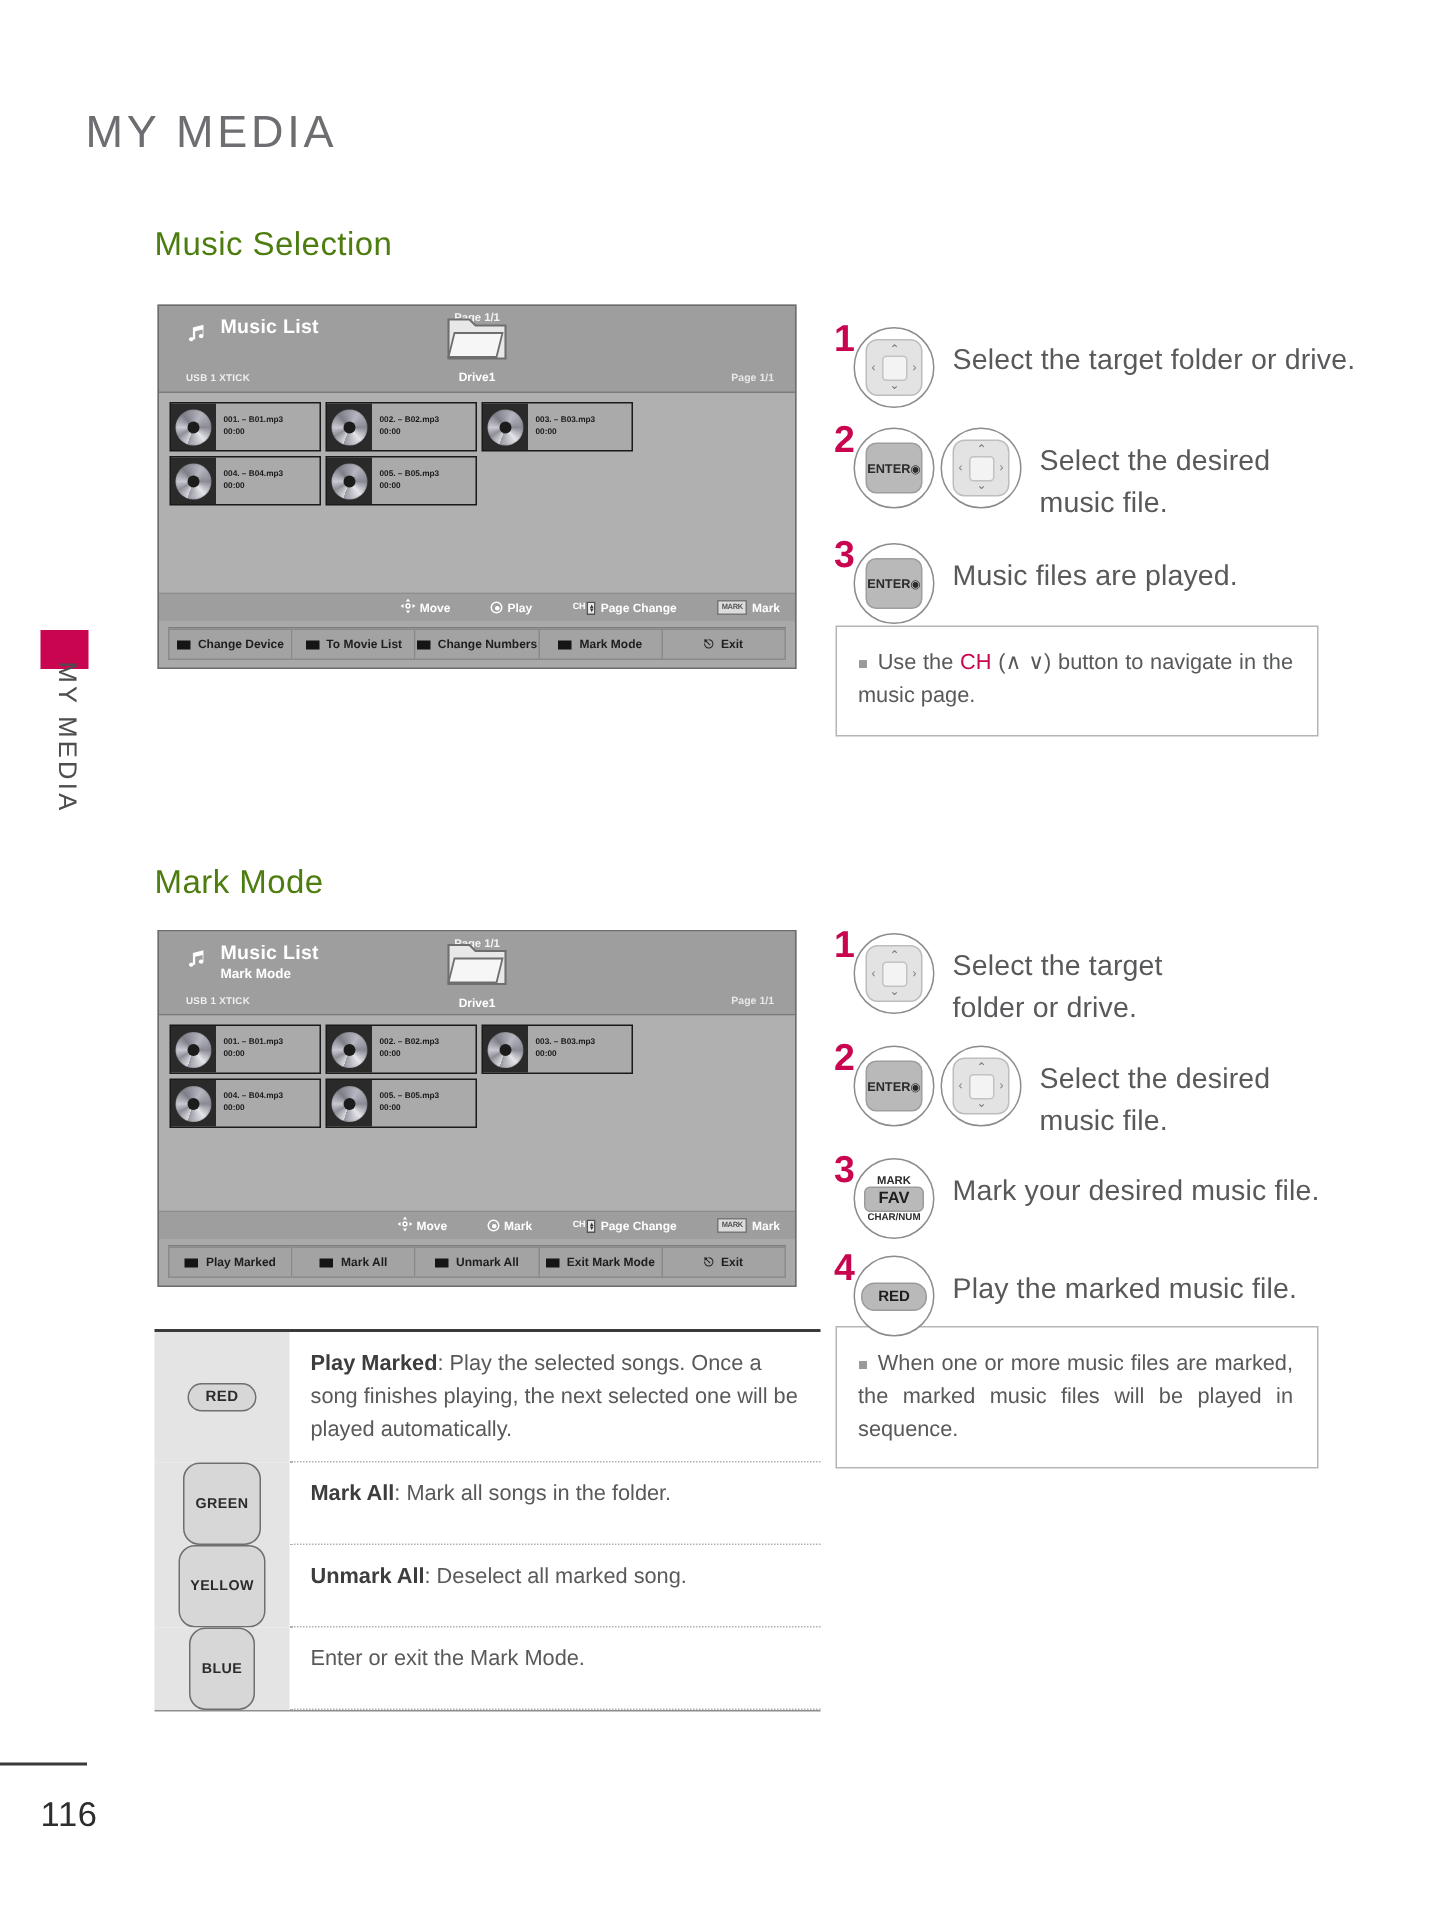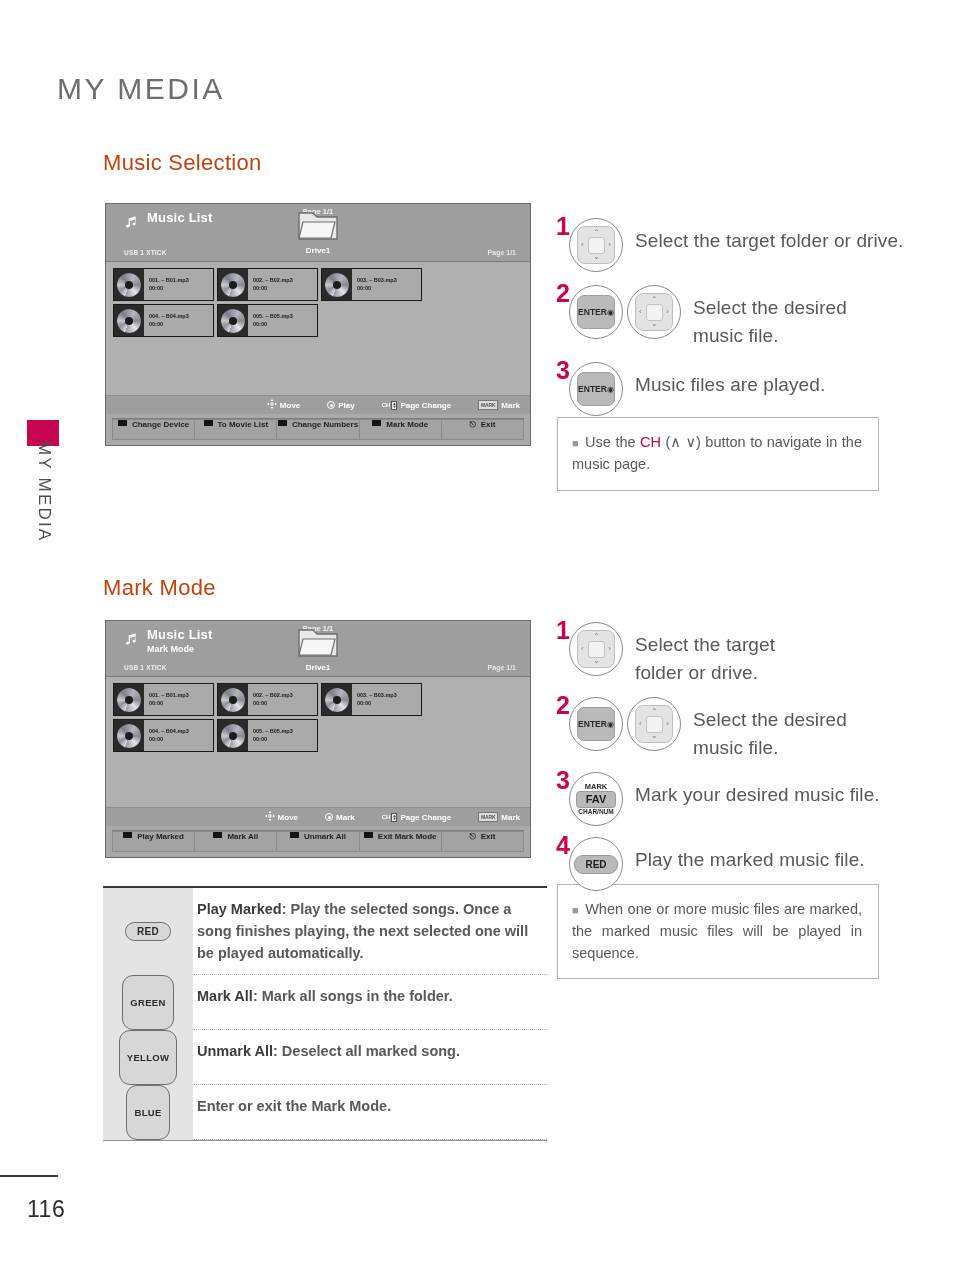--- a/index.html
+++ b/index.html
@@ -38,21 +38,21 @@
     font-size: 23px; color: #2d2d2f; letter-spacing: .5px;
   }
 
   
   .chapter-title {
     position: absolute; left: 57px; top: 72px;
     font-size: 30px; letter-spacing: 2.5px;
     color: #6d6e71; font-weight: 400;
   }
   .sec-title {
-    position: absolute; font-size: 22px; color: #c2410c;
+    position: absolute; font-size: 22px; color: #4d7c0f;
     letter-spacing: .3px; font-weight: 400;
   }
   #sec1 { left: 103px; top: 150px; }
   #sec2 { left: 103px; top: 575px; }
 
   
   .osd {
     position: absolute;
     width: 426px;
     background: #a9a9a9;
@@ -143,21 +143,21 @@
     background:#dcdcdc; color:#555; font-size:5px; font-weight:bold;
     padding:1px 2px; border:1px solid #777; letter-spacing:-.2px;
   }
 
   .osd-btnbar {
     display:flex; height:22px; background:#9e9e9e;
     border-top:1px solid #7d7d7d;
     margin:4px 6px 6px 6px;
   }
   .osd-btn {
-    flex:1; display:flex; align-items:flex-start; justify-content:center; gap:5px;
+    flex:1; display:flex; align-items:center; justify-content:center; gap:5px;
     border:1px solid #8a8a8a;
     border-left:none;
     background:#a3a3a3;
     font-size:8px; color:#1e1e1e; font-weight:bold; white-space:nowrap;
   }
   .osd-btn:first-child { border-left:1px solid #8a8a8a; }
   .sq { width:9px; height:6px; background:#151515; display:inline-block; }
   .exit-ico { font-size:8px; }
 
   
@@ -220,21 +220,21 @@
   .accent { color:#c9054f; }
 
   
   .keytable { position:absolute; left:103px; top:886px; width:444px; }
   .keytable .topline { height:2px; background:#3a3a3c; }
   .keyrow { display:flex; align-items:stretch; }
   .keycell-l {
     width:90px; background:#e4e4e4; display:flex; align-items:center; justify-content:center;
     flex:0 0 auto;
   }
-  .keycell-r { flex:1; padding:10px 8px 10px 4px; border-bottom:1px dotted #b0b0b0;font-weight:bold; }
+  .keycell-r { flex:1; padding:10px 8px 10px 14px; border-bottom:1px dotted #b0b0b0; }
   .keyrow:last-child .keycell-r { border-bottom:none; }
   .keyrow:last-child .keycell-l { }
   .pill {
     border:1.3px solid #6f6f6f; border-radius:11px; background:#d7d7d7;
     font-size:10px; font-weight:bold; color:#2b2b2b; padding:3px 11px; letter-spacing:.3px;
     white-space:nowrap;
   }
   .pill.narrow { padding:21px 7px; font-size:9.5px; }
   .keytxt { font-size:14.5px; line-height:1.52; color:#58595b; }
   .keytxt b { color:#3d3d3f; }

